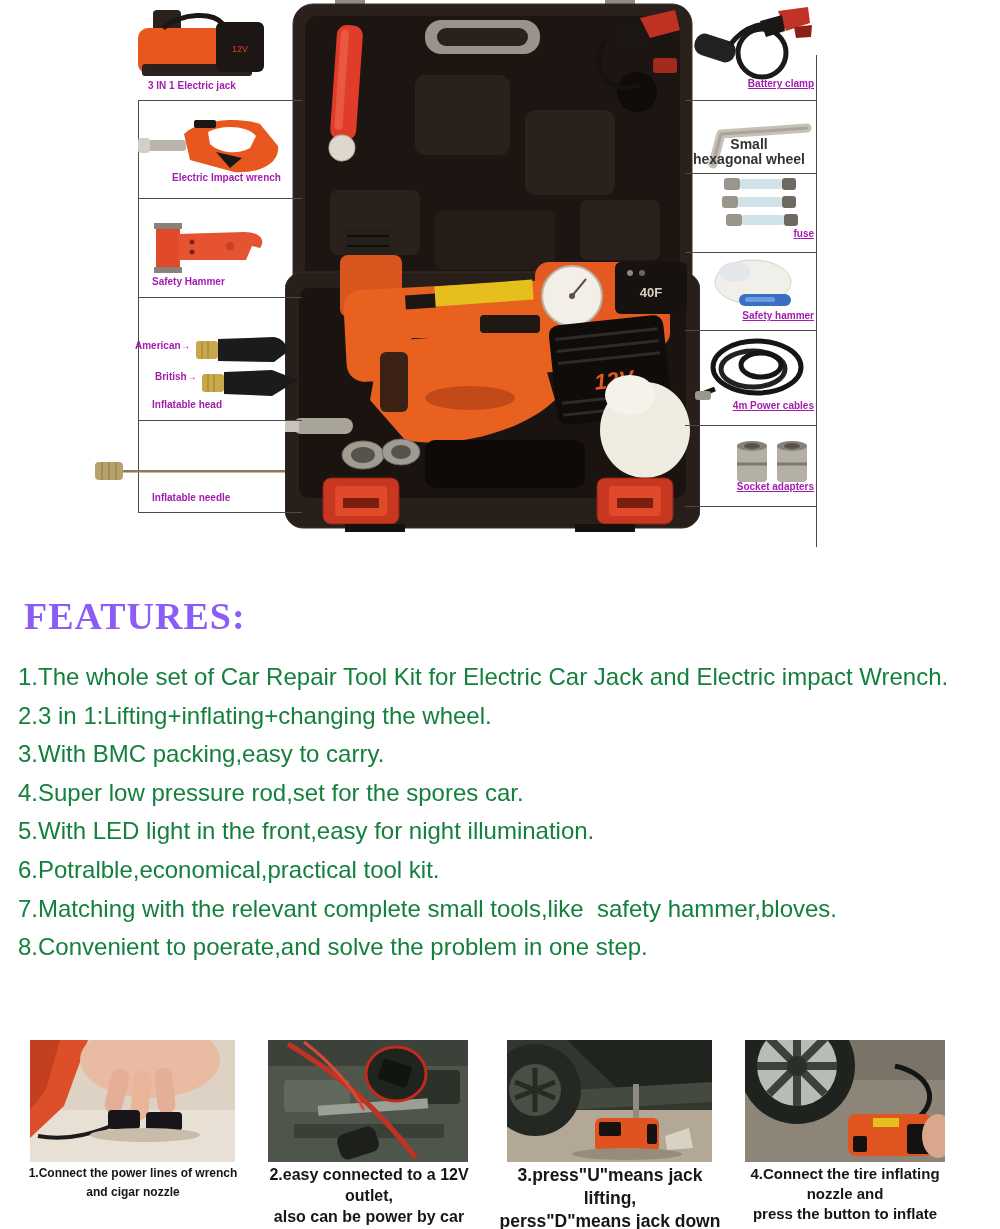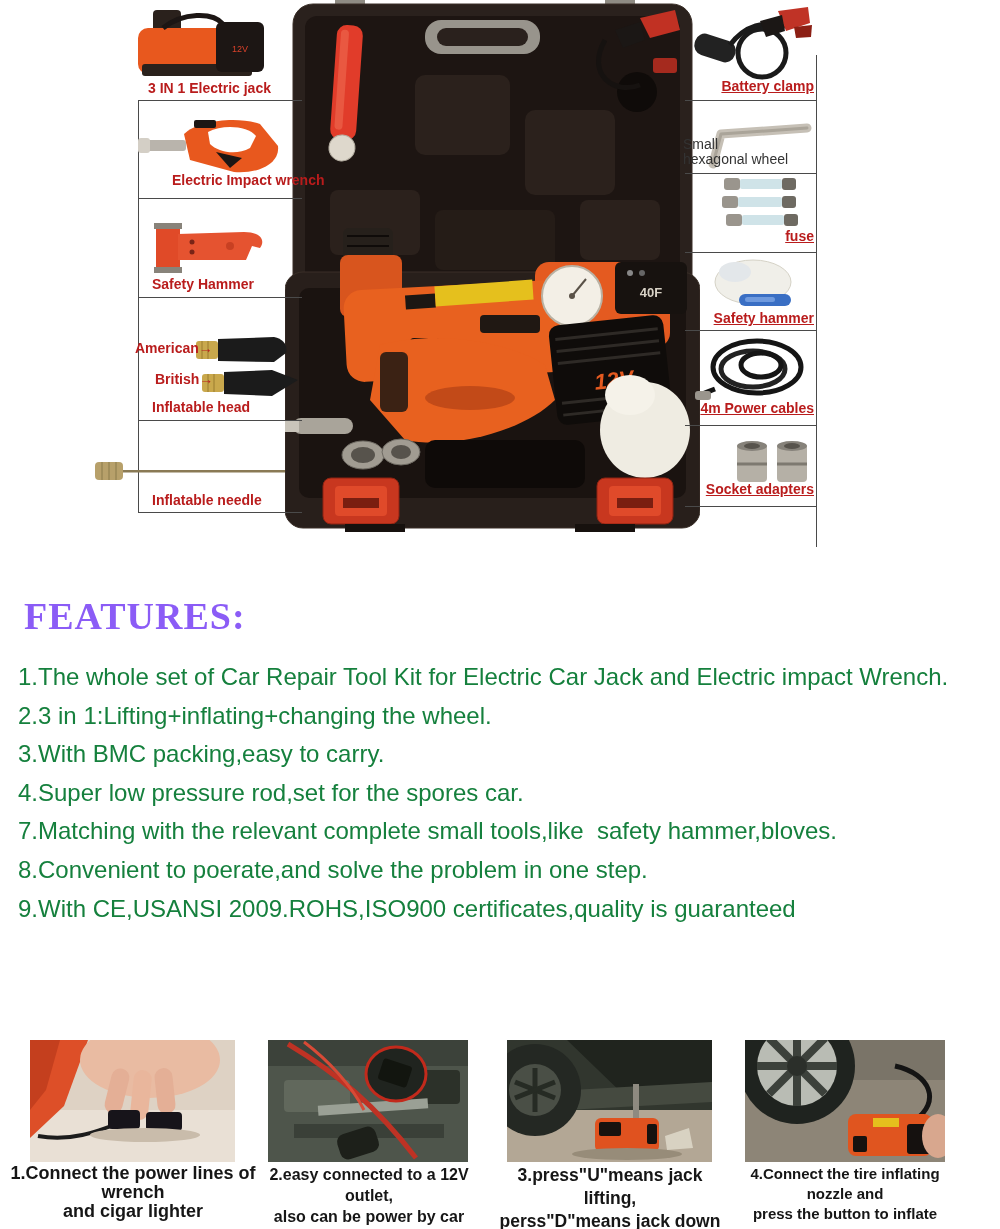--- a/index.html
+++ b/index.html
@@ -1,32 +1,32 @@
 <!DOCTYPE html>
 <html><head>
 <meta charset="utf-8">
 <style>
   html,body{margin:0;padding:0;background:#ffffff;}
   #page{position:relative;width:1000px;height:1229px;background:#ffffff;overflow:hidden;
         font-family:"Liberation Sans", sans-serif;}
   .abs{position:absolute;}
-  .part-label{position:absolute;font-size:14px;font-weight:600;color:#b91c1c;white-space:nowrap;}
+  .part-label{position:absolute;font-size:10px;font-weight:600;color:#a21caf;white-space:nowrap;}
   .part-label.rt{right:186px;text-align:left;text-decoration:underline;}
   .hline{position:absolute;height:0;border-top:1px solid #4a4a4a;}
   .vline{position:absolute;width:0;border-left:1px solid #4a4a4a;}
-  .hex-label{position:absolute;left:683px;width:132px;text-align:left;font-size:14px;
-             font-weight:400;color:#333;line-height:15px;}
+  .hex-label{position:absolute;left:683px;width:132px;text-align:center;font-size:14px;
+             font-weight:700;color:#333;line-height:15px;}
   #features-heading{position:absolute;left:24px;top:594px;font-family:"Liberation Serif", serif;
              font-weight:700;font-size:38px;letter-spacing:1px;color:#8b5cf6;}
   #features-list{position:absolute;left:18px;top:658px;width:975px;font-size:24px;color:#15803d;}
   .feat-item{height:38.6px;line-height:38.6px;white-space:pre-wrap;overflow:visible;}
   .photo{position:absolute;top:1040px;height:122px;}
   .caption{position:absolute;top:1164px;text-align:center;color:#161616;font-weight:600;}
   .caption .c2{display:block;}
-  #cap1{left:8px;width:250px;font-size:18px;line-height:19px;}
+  #cap1{left:8px;width:250px;font-size:12px;line-height:19px;}
   #cap2{left:258px;width:222px;font-size:16px;line-height:21px;}
   #cap3{left:495px;width:230px;font-size:17.5px;line-height:23px;}
   #cap4{left:736px;width:218px;font-size:15px;line-height:20px;}
 </style>
 </head>
 <body>
 
 <div id="page">
 
   <div class="abs" style="left:0;top:0;width:1000px;height:560px;">
@@ -247,23 +247,24 @@
     <div class="part-label rt" style="top:481px;">Socket adapters</div>
   </div>
 
   <div>
     <div id="features-heading">FEATURES:</div>
     <div id="features-list">
       <div class="feat-item">1.The whole set of Car Repair Tool Kit for Electric Car Jack and Electric impact Wrench.</div>
       <div class="feat-item">2.3 in 1:Lifting+inflating+changing the wheel.</div>
       <div class="feat-item">3.With BMC packing,easy to carry.</div>
       <div class="feat-item">4.Super low pressure rod,set for the spores car.</div>
+      <div class="feat-item">5.With LED light in the front,easy for night illumination.</div>
+      <div class="feat-item">6.Potralble,economical,practical tool kit.</div>
       <div class="feat-item">7.Matching with the relevant complete small tools,like  safety hammer,bloves.</div>
       <div class="feat-item">8.Convenient to poerate,and solve the problem in one step.</div>
-      <div class="feat-item">9.With CE,USANSI 2009.ROHS,ISO900 certificates,quality is guaranteed</div>
     </div>
   </div>
 
   <div>
 
     <svg class="photo" style="left:30px;width:205px;" viewBox="0 0 205 122">
       <rect width="205" height="122" fill="#ded2c4"></rect>
       <rect y="70" width="205" height="52" fill="#e9e0d5"></rect>
       <path d="M0,0 L58,0 L34,66 L0,98 Z" fill="#dd4f28"></path>
       <path d="M0,0 L30,0 L16,50 L0,70 Z" fill="#c43f1e"></path>
@@ -325,21 +326,21 @@
       <path d="M170,80 C196,62 186,34 150,26" stroke="#141414" stroke-width="5" fill="none"></path>
       <rect x="103" y="74" width="84" height="42" rx="8" fill="#e0551f"></rect>
       <rect x="128" y="78" width="26" height="9" fill="#e5c01d"></rect>
       <rect x="162" y="84" width="24" height="30" rx="3" fill="#15110f"></rect>
       <rect x="108" y="96" width="14" height="16" rx="2" fill="#17120f"></rect>
       <ellipse cx="193" cy="96" rx="16" ry="22" fill="#d8a78e"></ellipse>
     </svg>
 
     <div id="cap1" class="caption">
       <span>1.Connect the power lines of wrench</span>
-      <span class="c2">and cigar lighter</span>
+      <span class="c2">and cigar nozzle</span>
     </div>
     <div id="cap2" class="caption">
       <span>2.easy connected to a 12V outlet,</span>
       <span class="c2">also can be power by car battwey</span>
     </div>
     <div id="cap3" class="caption">
       <span>3.press"U"means jack lifting,</span>
       <span class="c2">perss"D"means jack down</span>
     </div>
     <div id="cap4" class="caption">

